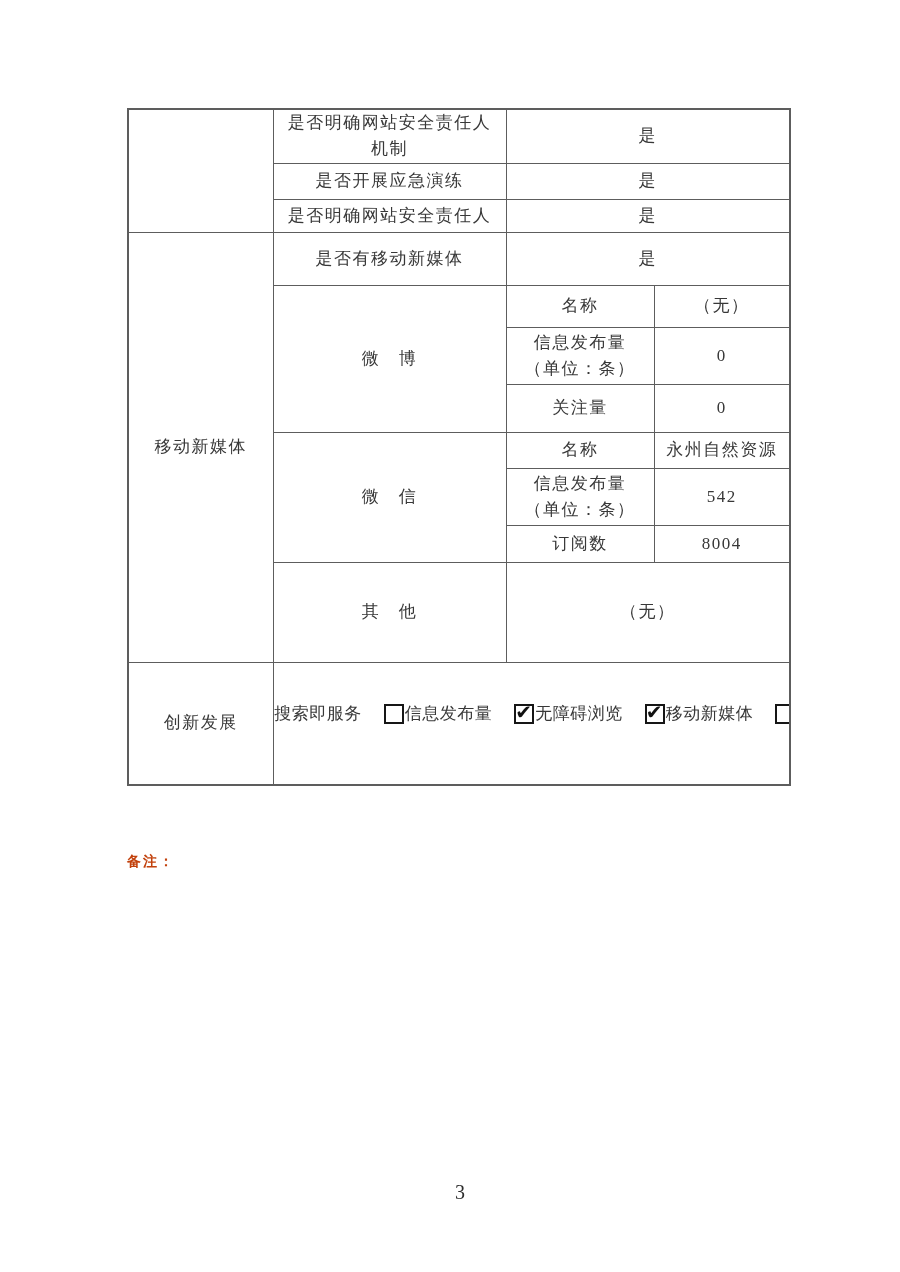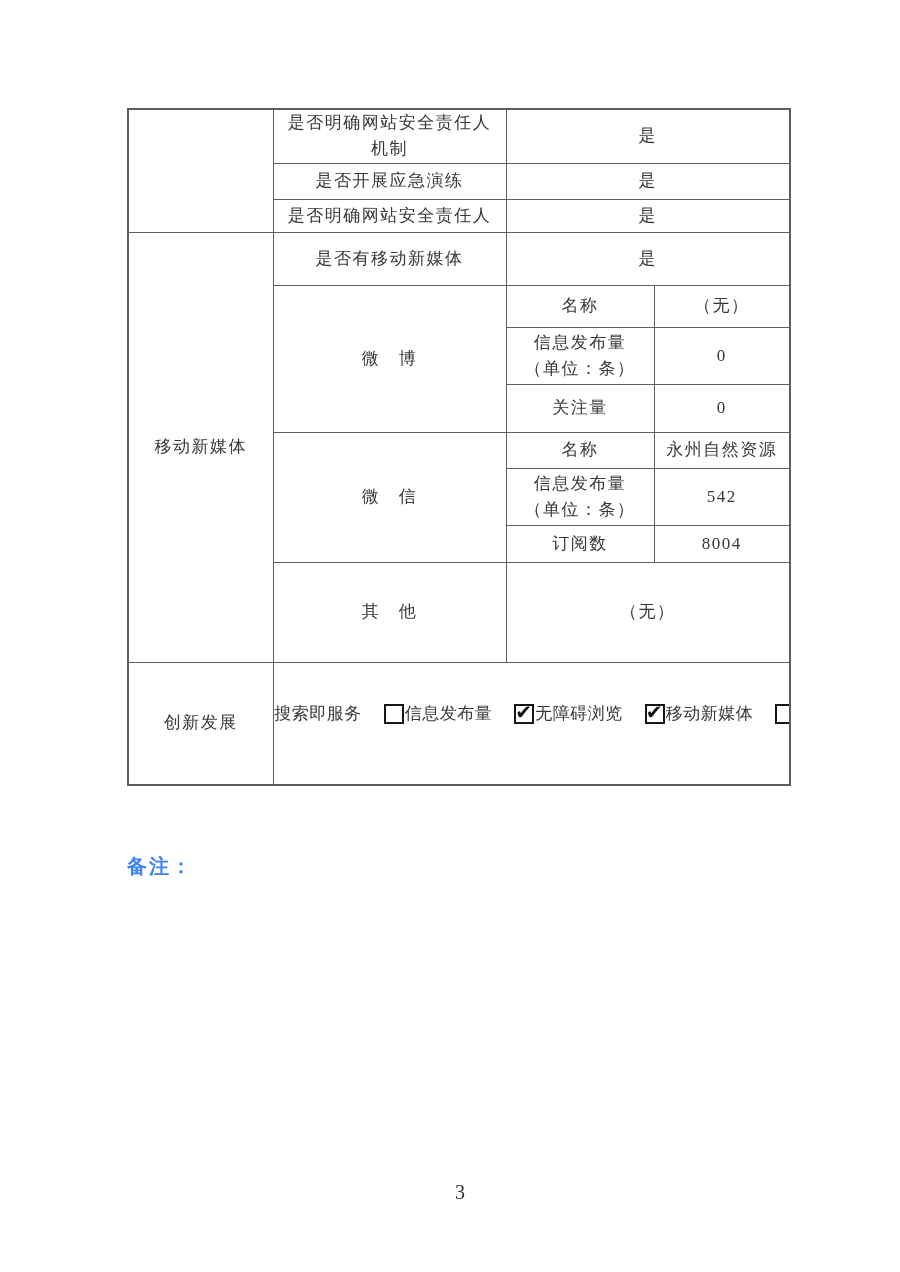--- a/index.html
+++ b/index.html
@@ -78,25 +78,25 @@
     color: #111;
     font-family: "DejaVu Sans", sans-serif;
   }
   .cb-label { font-size: 17px; letter-spacing: 0.5px; }
 
   
   .remarks {
     position: absolute;
     left: 127px;
     top: 853px;
-    font-size: 20px;
+    font-size: 14px;
     font-weight: bold;
     letter-spacing: 2px;
     font-family: "Liberation Sans", "DejaVu Sans", sans-serif;
-    color: #3b82f6;
+    color: #c2410c;
   }
   .page-number {
     position: absolute;
     left: 460px;
     top: 1181px;
     transform: translateX(-50%);
     font-size: 20px;
     color: #2e2e2e;
   }
 </style>

